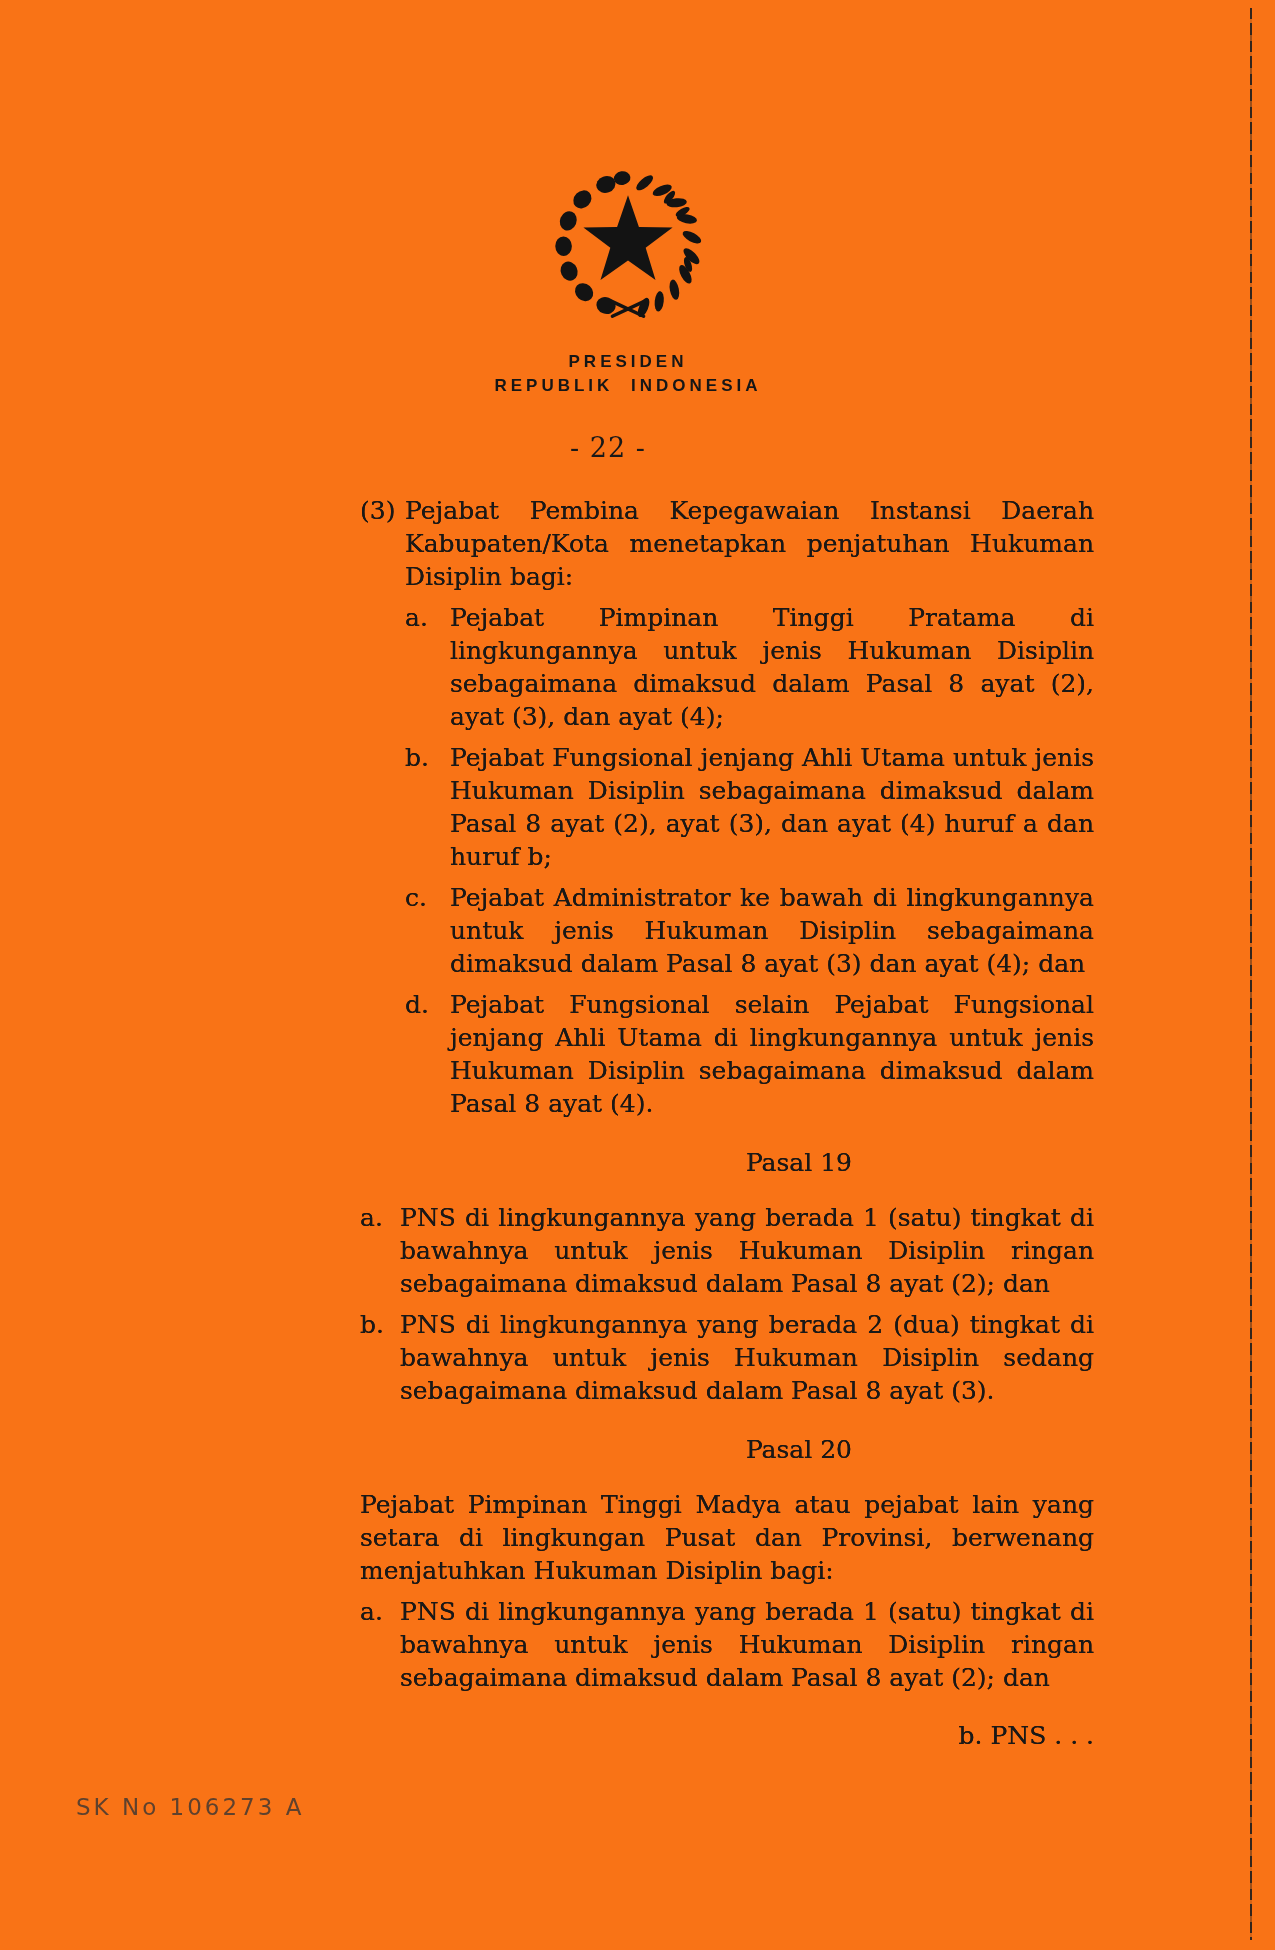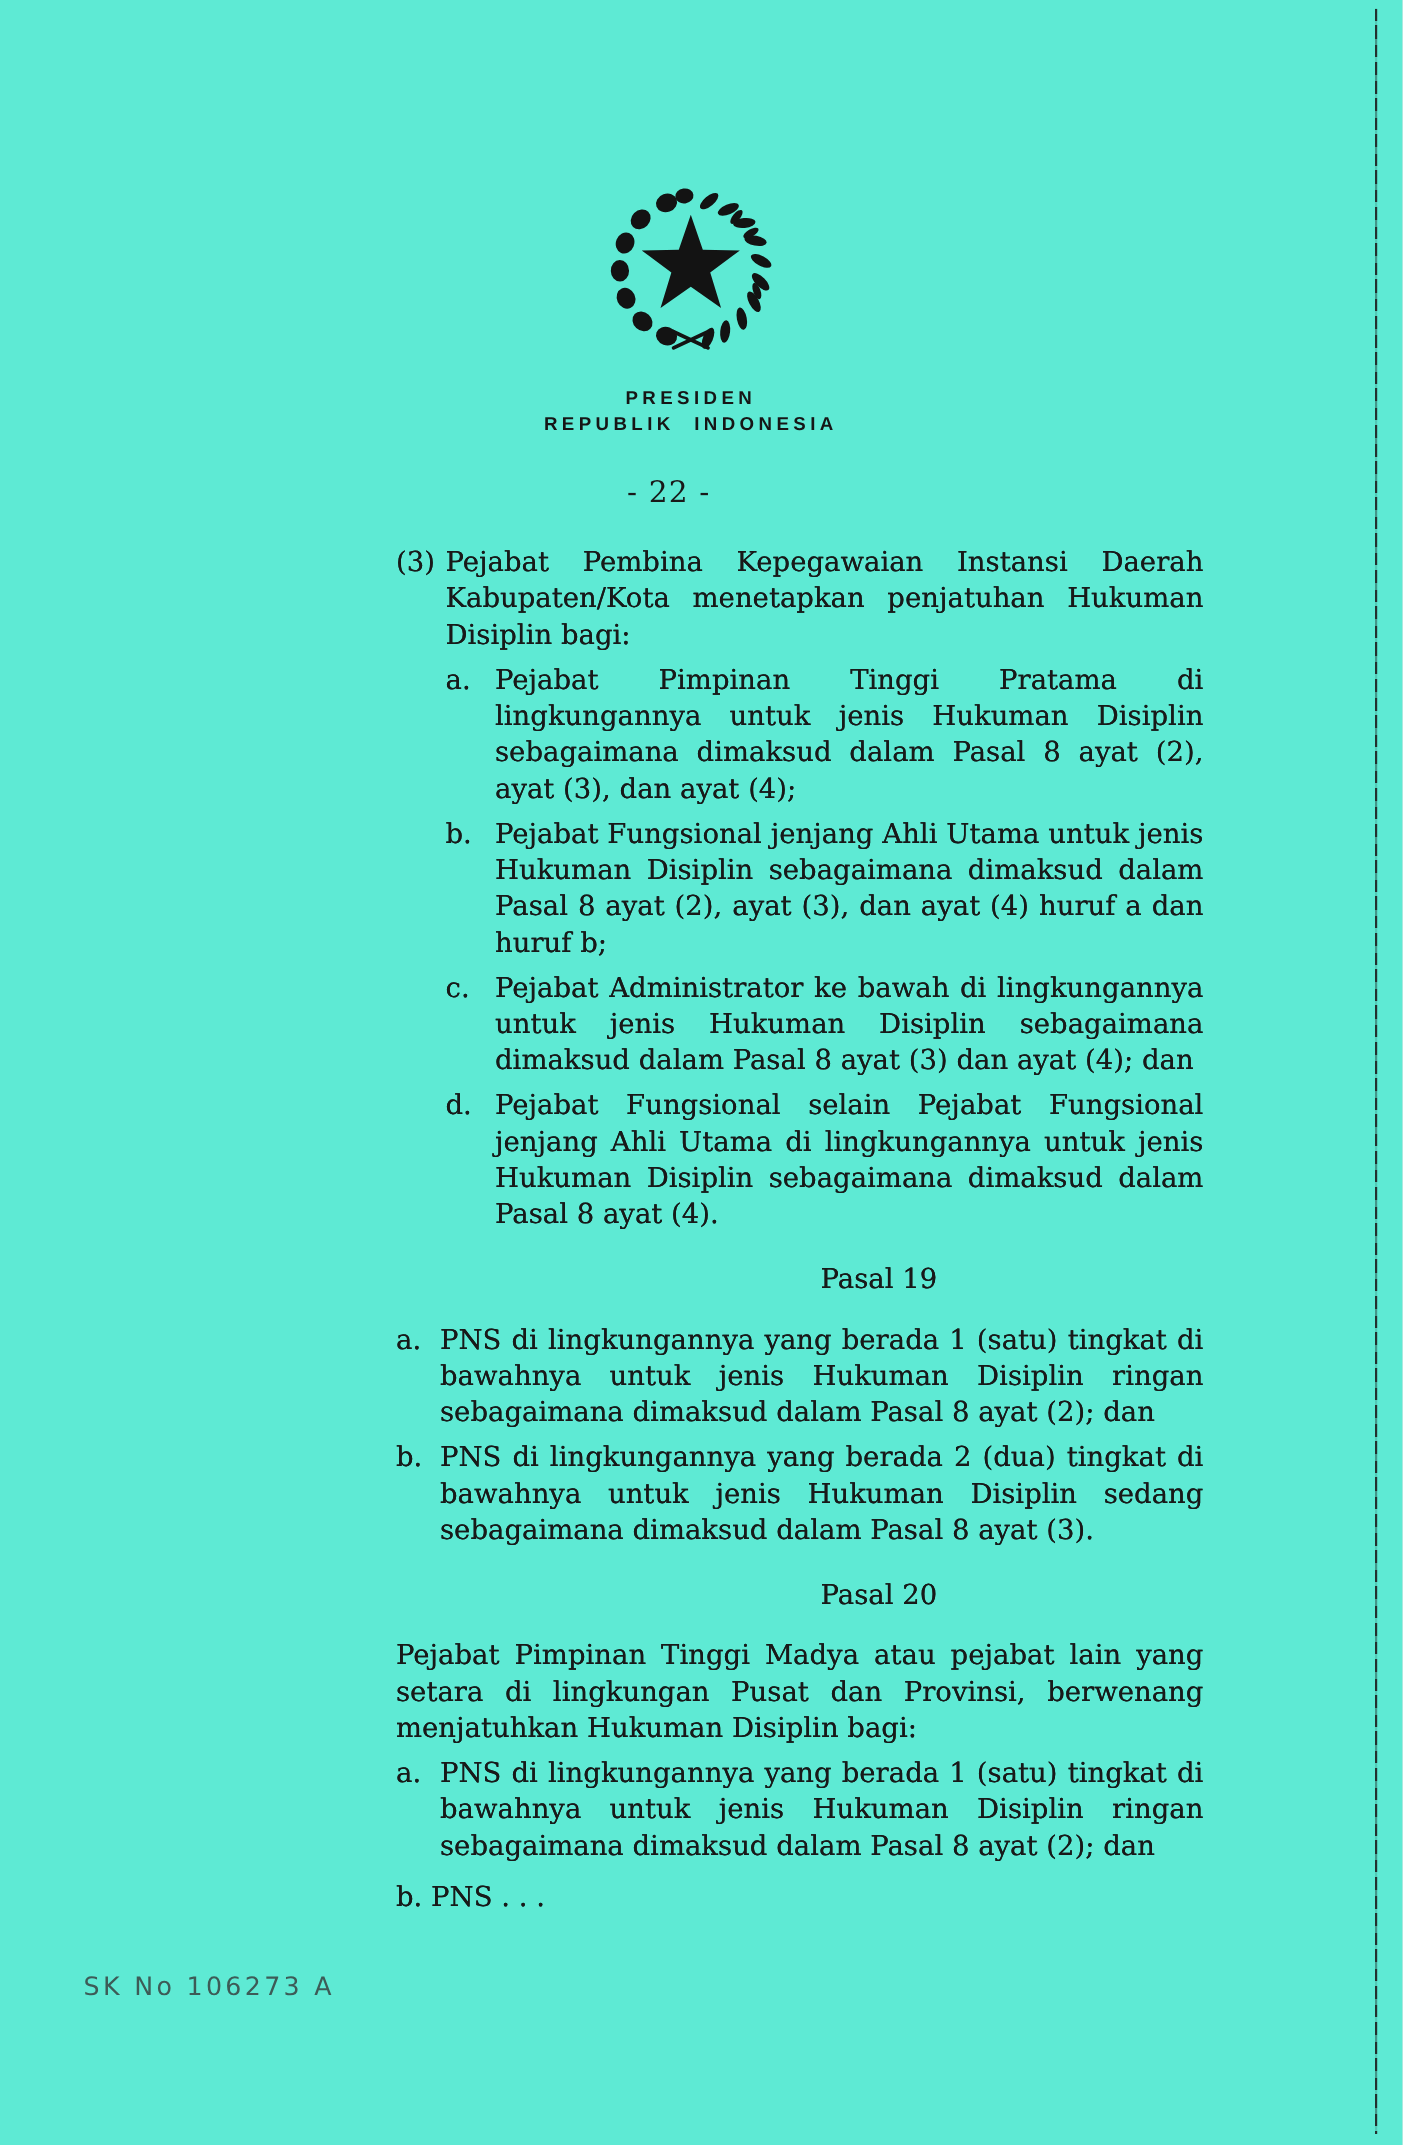--- a/index.html
+++ b/index.html
@@ -1,19 +1,19 @@
 <!DOCTYPE html>
 <html><head>
 <meta charset="utf-8">
 <style>
   html,body{margin:0;padding:0;background:#e8e8e8;}
   .page{
     position:relative;
     width:1275px;height:1950px;
-    background:#5eead4;
+    background:#f97316;
     overflow:hidden;
     color:#191919;
     font-family:"DejaVu Serif","Liberation Serif",serif;
   }
   
   .edge-line{
     position:absolute;left:1250px;top:8px;width:2px;height:1932px;
     background:repeating-linear-gradient(180deg,
       #1c1c1c 0 11px, rgba(28,28,28,.18) 11px 15px,
       #1c1c1c 15px 27px, rgba(28,28,28,.45) 27px 33px);
@@ -40,21 +40,21 @@
   .row{display:flex;}
   .row .m3{flex:none;width:45px;}
   .row .body{flex:1;min-width:0;}
   .sublist{margin-left:45px;}
   .sublist .row{margin-top:8px;}
   .sublist .row .mk{flex:none;width:45px;}
   .lst19 .row{margin-top:8px;}
   .lst19 .row .mk{flex:none;width:40px;}
   .pasal-heading{width:492px;text-align:right;margin:26px 0 22px 0;}
   .intro{margin:0 0 6px 0;}
-  .catchword{text-align:left;margin-top:14px;}
+  .catchword{text-align:right;margin-top:25px;}
   .footer-code{
     position:absolute;left:76px;top:1794px;
     font-family:"DejaVu Sans","Liberation Sans",sans-serif;
     font-size:23px;letter-spacing:3px;color:#343434;
     opacity:.78;filter:blur(.4px);
   }
 </style>
 </head>
 <body>
 

